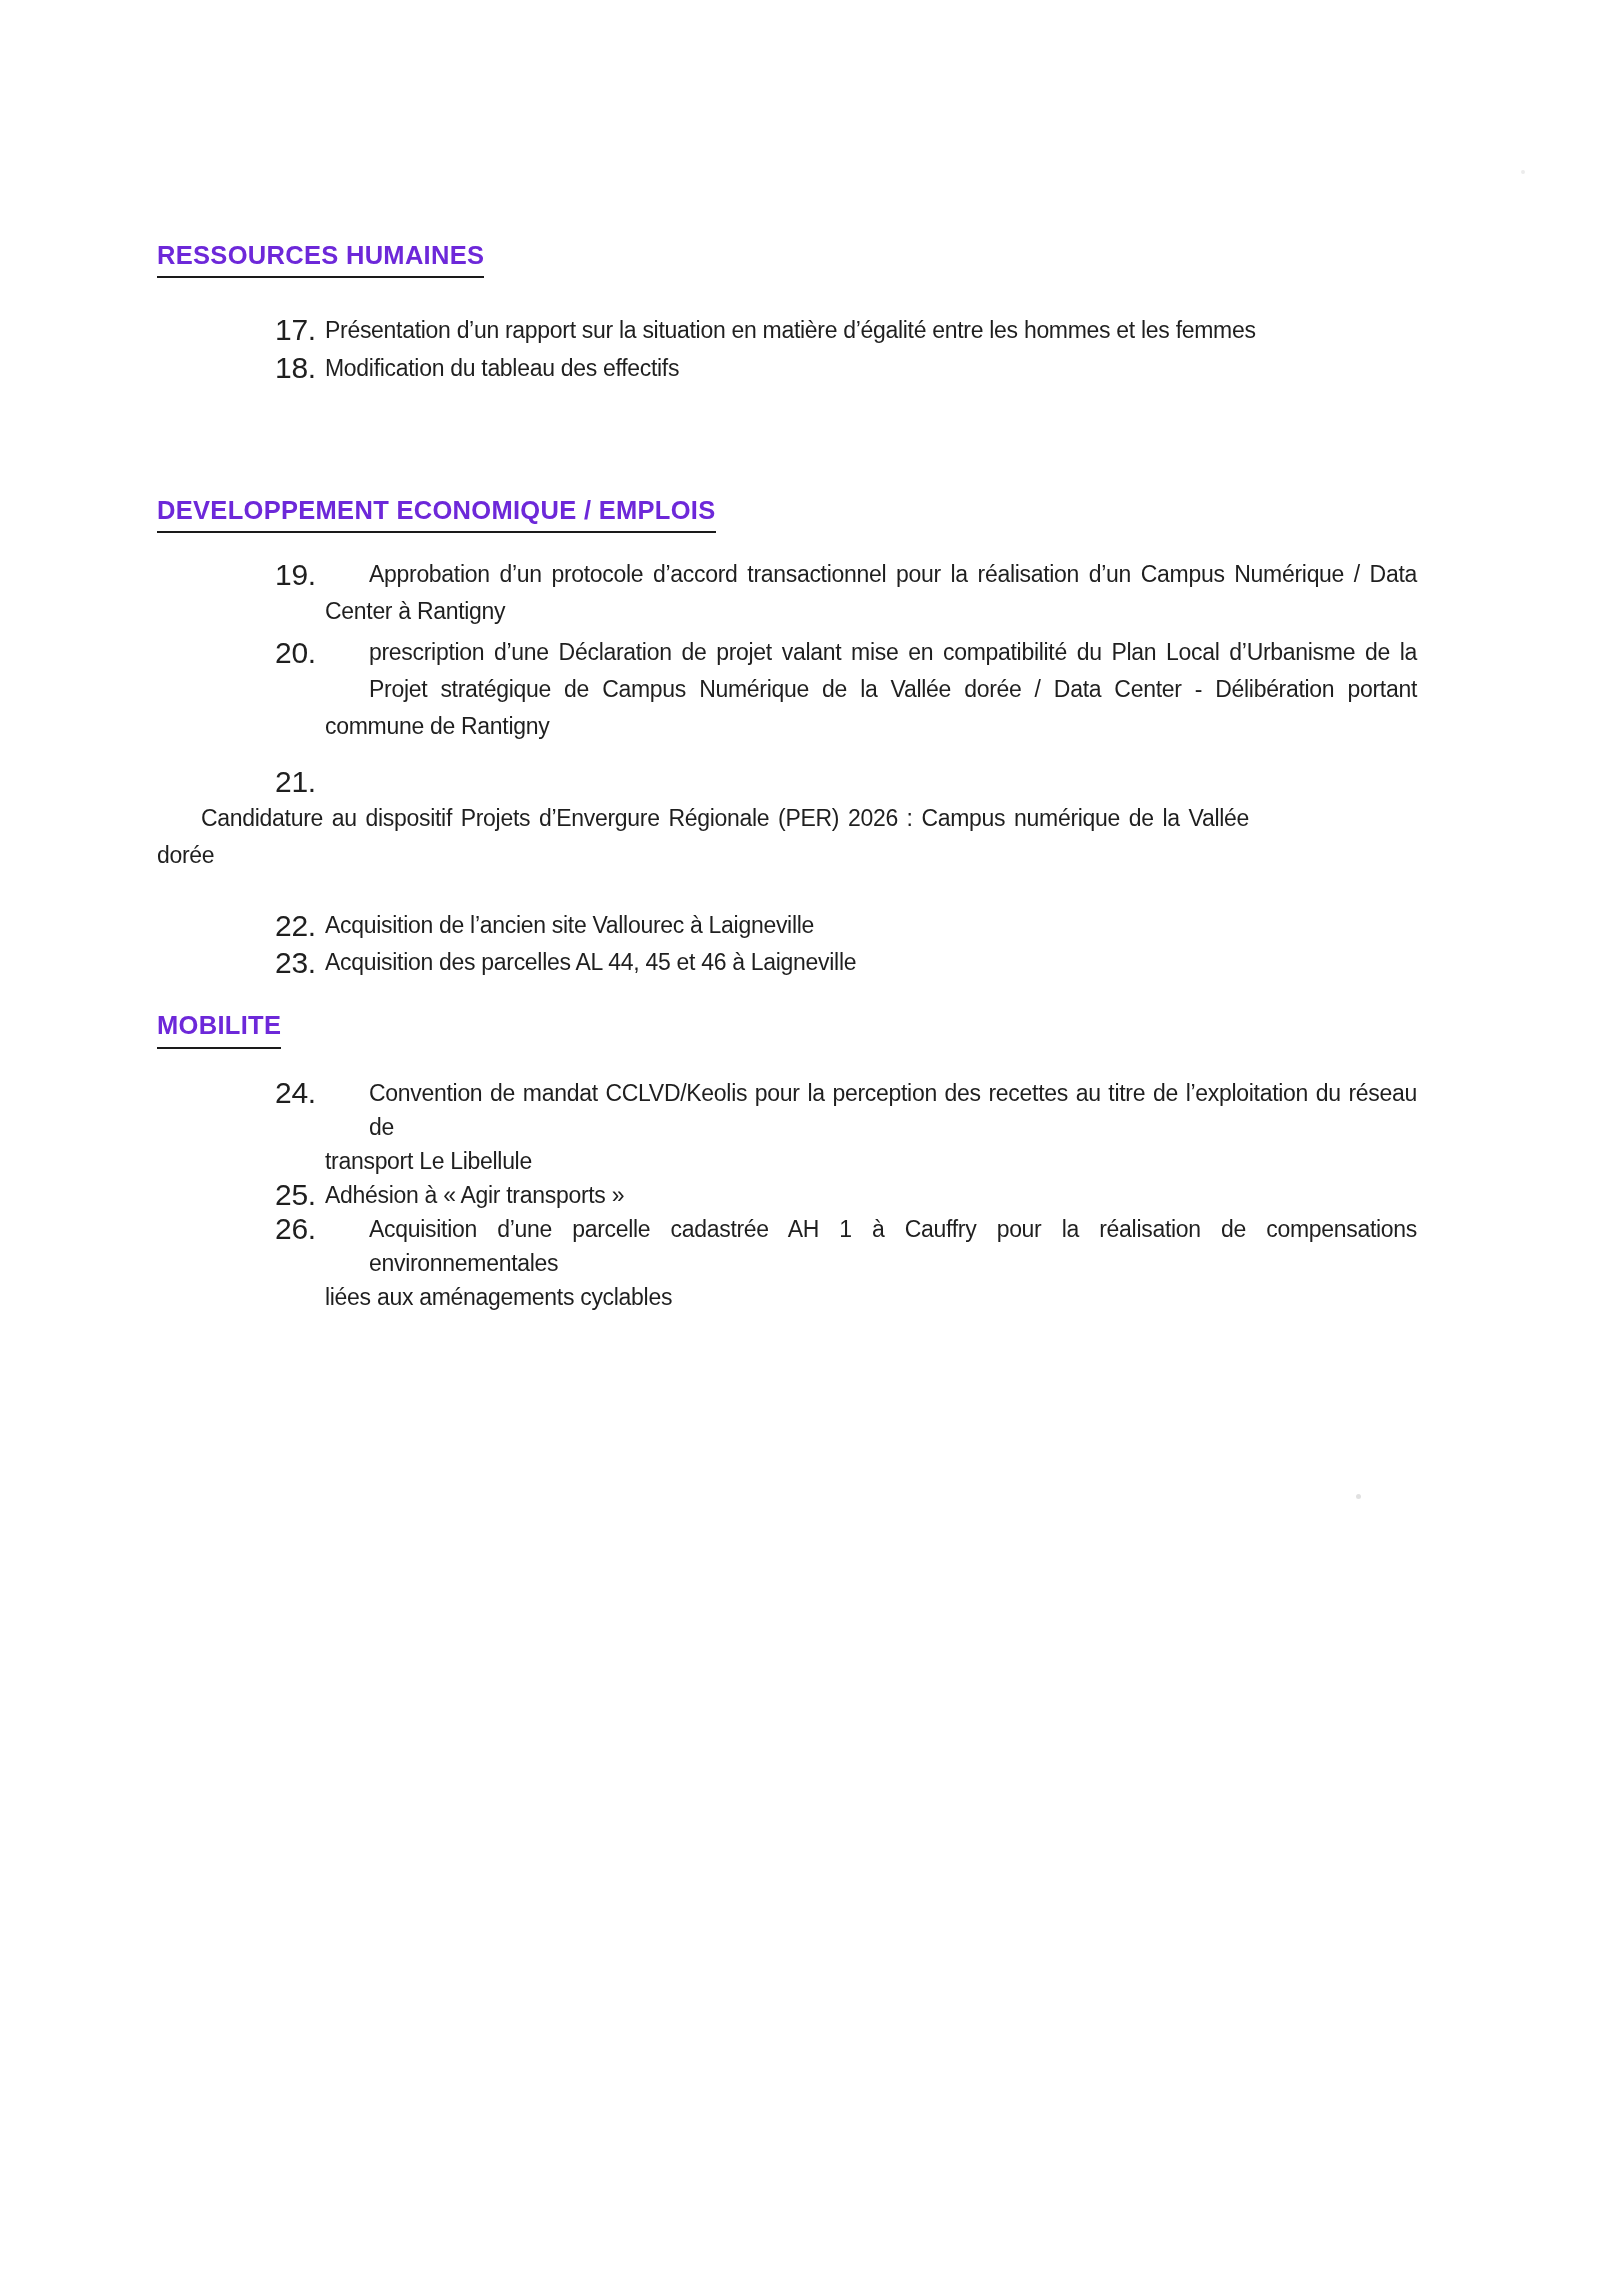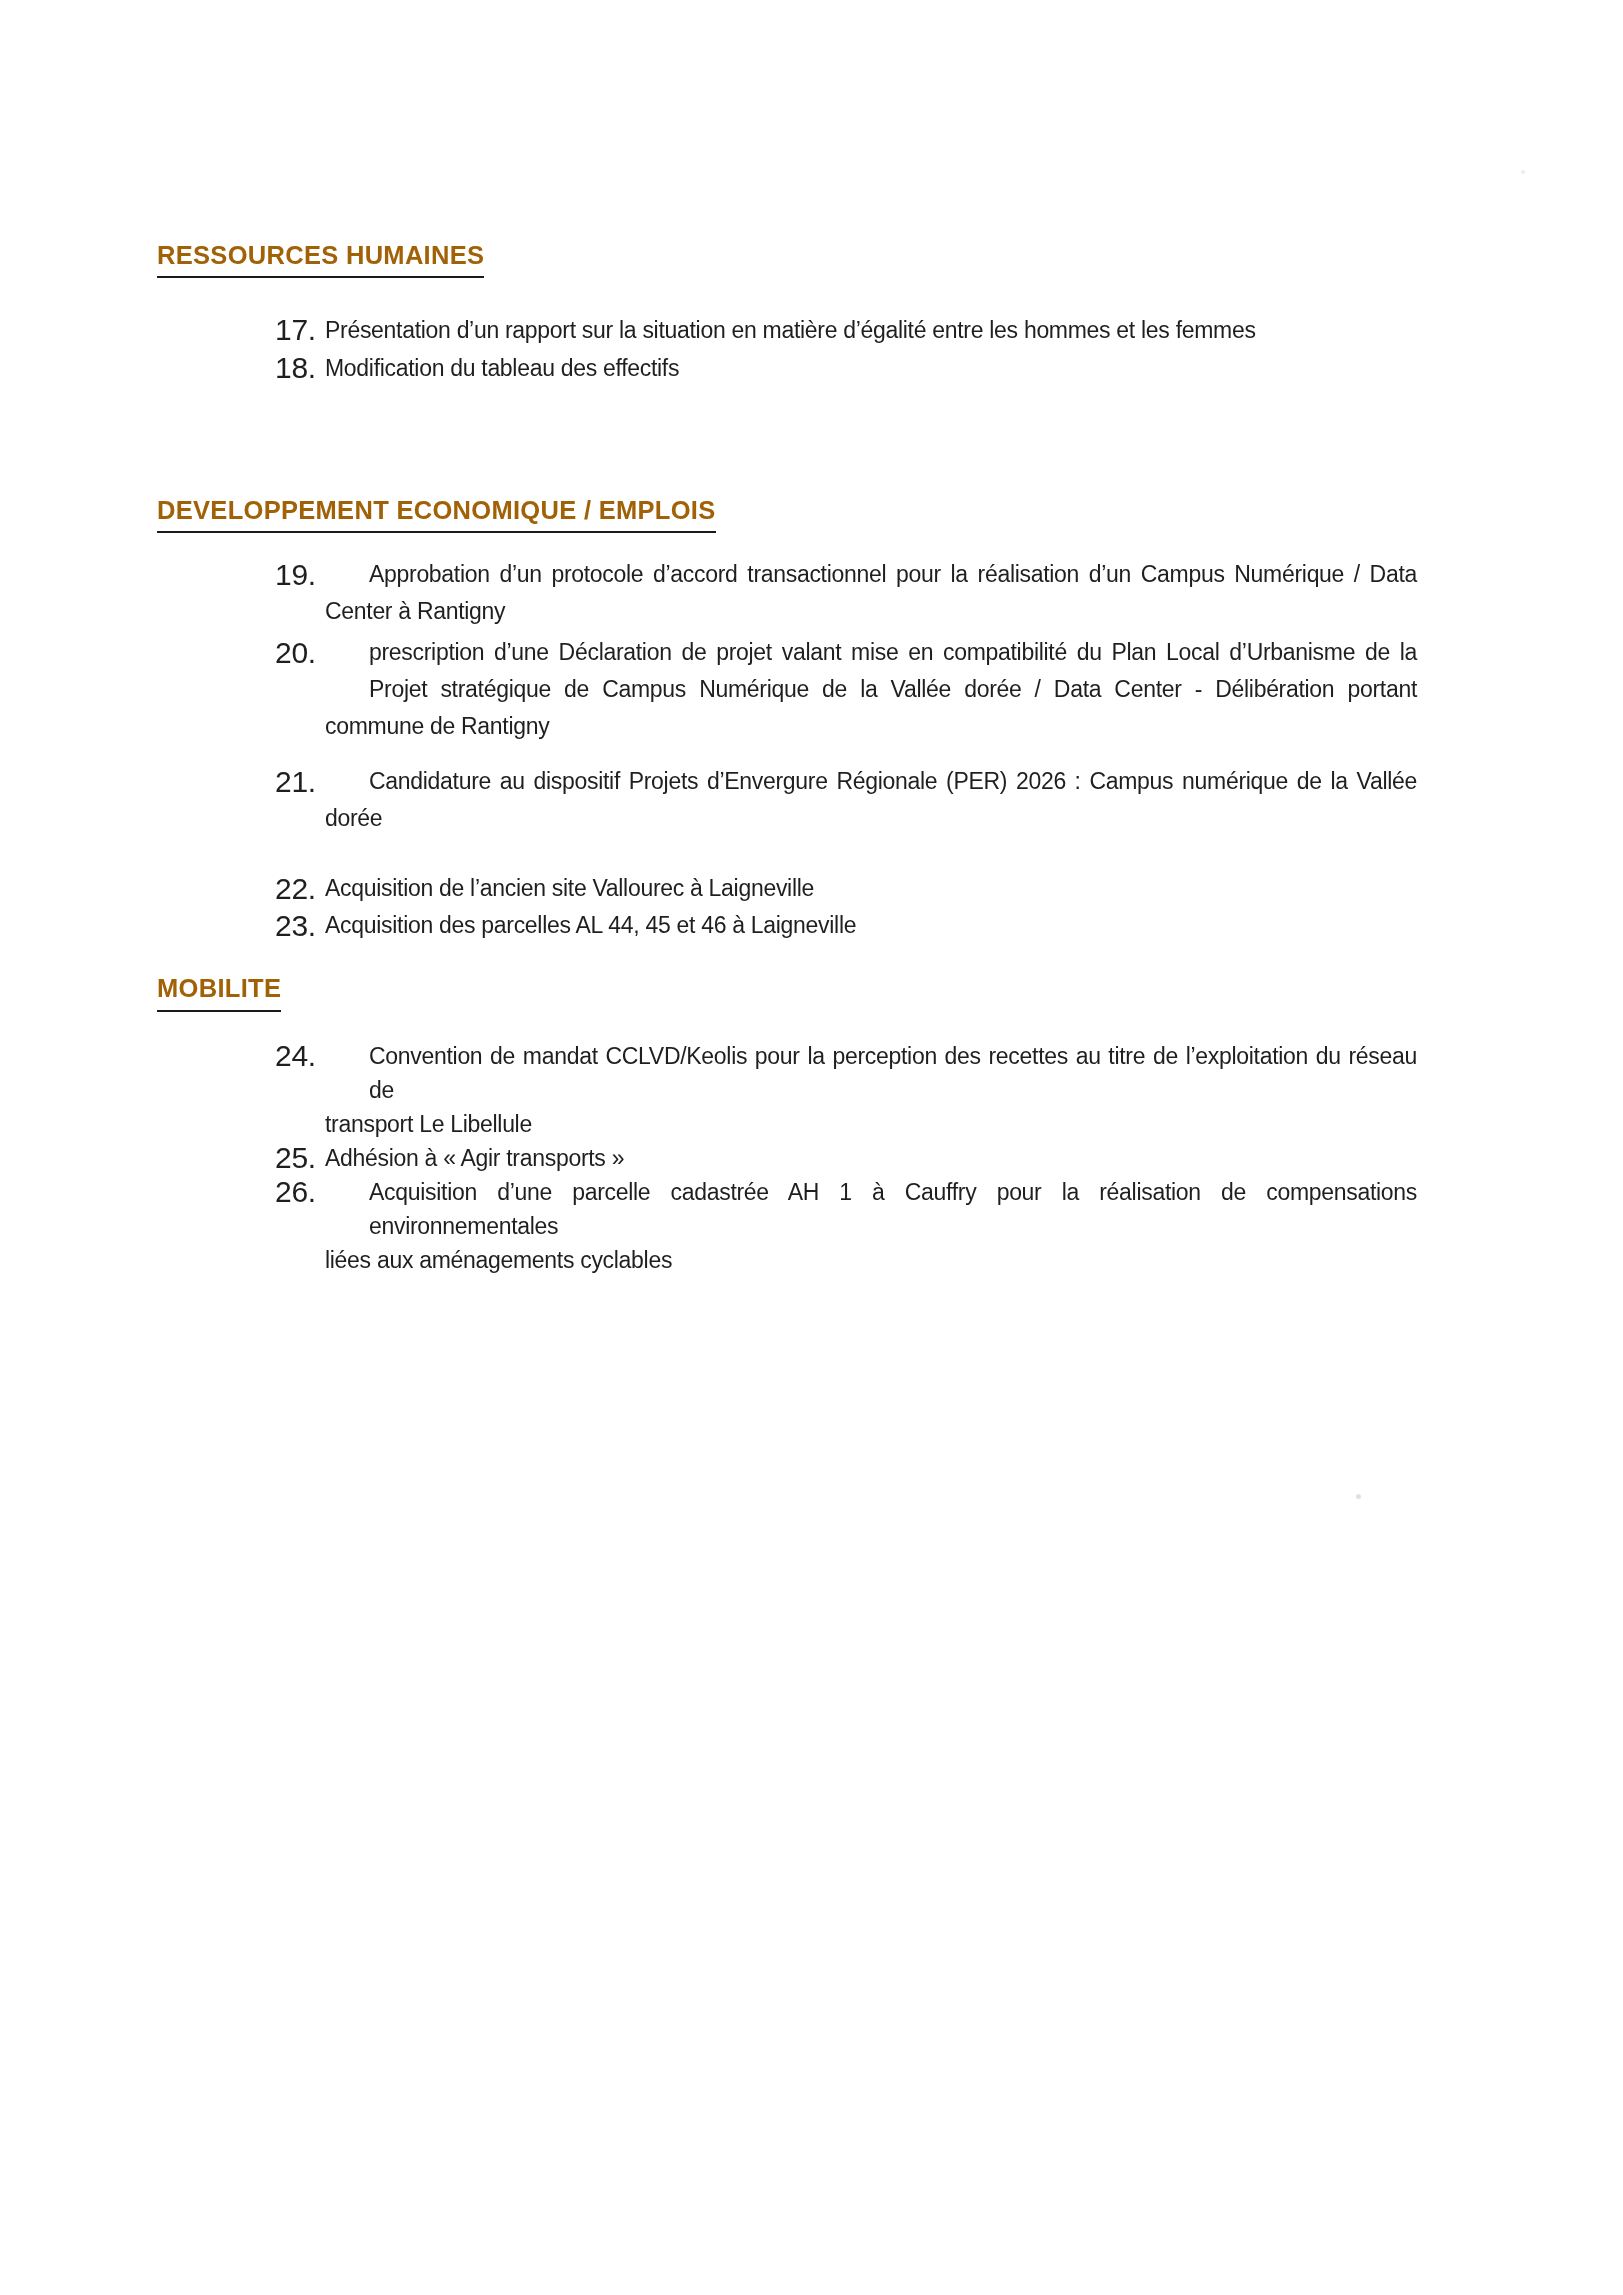--- a/index.html
+++ b/index.html
@@ -18,21 +18,21 @@
     height: 2295px;
     padding: 240px 206px 0 157px;
     overflow: hidden;
   }
   section { margin: 0; }
   h2 {
     margin: 0;
     font-size: 25.5px;
     line-height: 31px;
     font-weight: bold;
-    color: #a16207;
+    color: #6d28d9;
     letter-spacing: 0.3px;
   }
   .hd {
     display: inline-block;
     padding-bottom: 5.2px;
     border-bottom: 2.6px solid #1a1a1a;
   }
   .sec-rh h2 { margin-bottom: 33px; }
   .sec-dev h2 { margin-bottom: 23px; }
   .sec-mob h2 { margin-bottom: 27.5px; }
@@ -56,21 +56,21 @@
   .sec-rh .item  { line-height: 38px; }
   .sec-dev .item { line-height: 37px; }
   .sec-mob .item { line-height: 34px; }
   .line { display: block; }
   .line.just {
     text-align: justify;
     text-align-last: justify;
     margin-left: 44px;
   }
   .item.mt5  { margin-top: 3.3px; }
-  .item.mt28 { margin-top: 18.3px; }
+  .item.mt28 { margin-top: 18.3px; flex-direction: column; }
   .item.mt50 { margin-top: 33px; }
   .dot {
     position: absolute;
     border-radius: 50%;
     background: #c9c9c9;
   }
   .d1 { left: 1356px; top: 1494px; width: 5.2px; height: 5.2px; opacity: 0.55; }
   .d2 { left: 1521px; top: 170px;  width: 3.9px; height: 3.9px; opacity: 0.35; }
 </style>
 </head>

